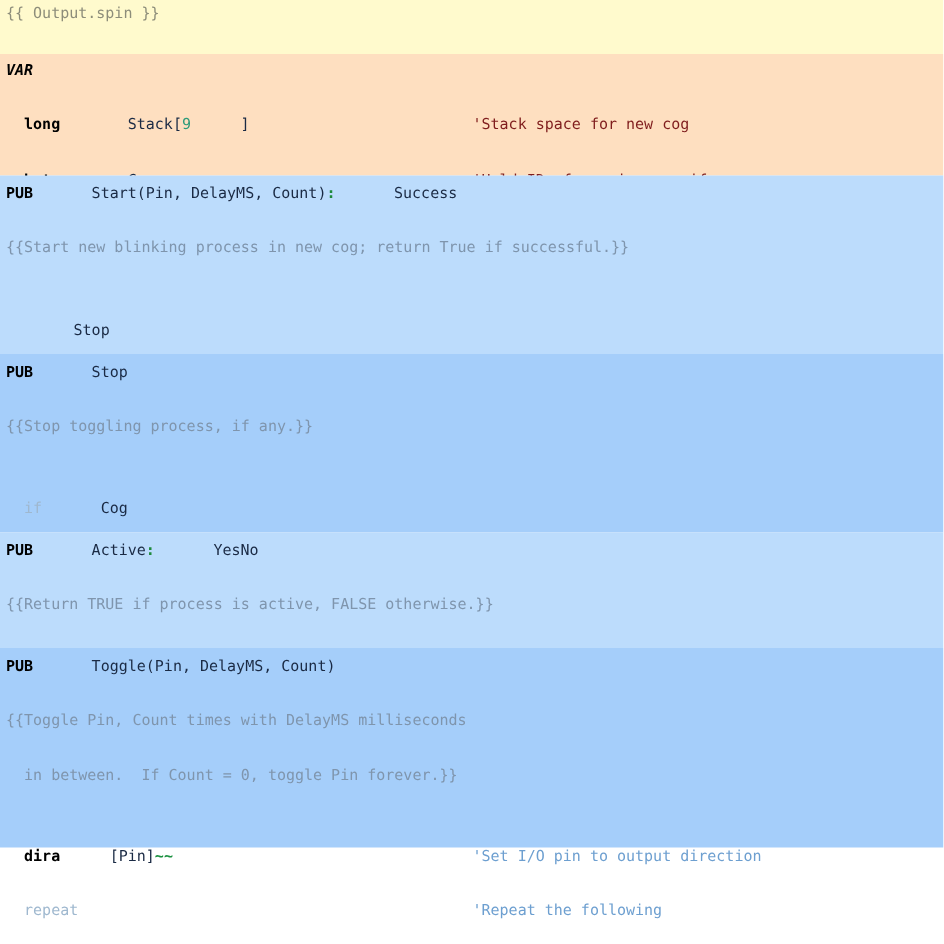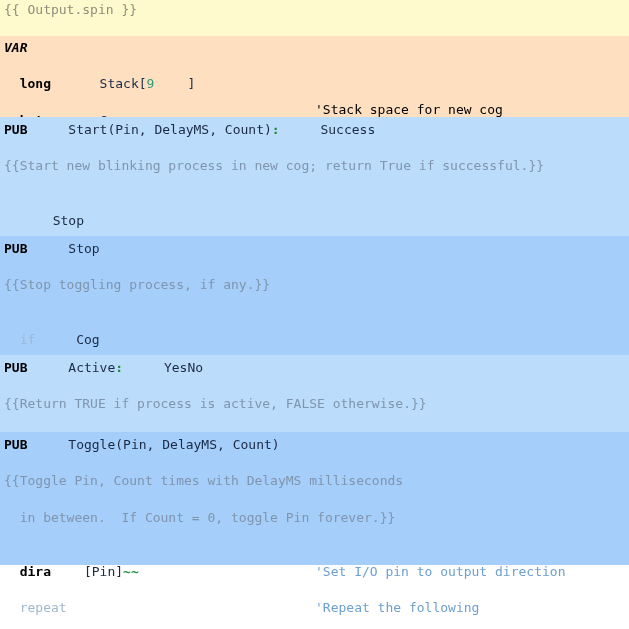--- a/index.html
+++ b/index.html
@@ -17,36 +17,36 @@
   .bg-var   {background:#fedfc0;}
   .bg-pub-a {background:#bcdcfc;text-align:right;}
   .bg-pub-b {background:#a5cefa;}
 
   .line{
     position:relative;
     height:18.3px;
     line-height:18.3px;
     white-space:pre;
     font-family:"DejaVu Sans Mono","Liberation Mono",monospace;
-    font-size:13px;
+    font-size:10px;
     letter-spacing:0px;
   }
   .line .code{position:absolute;left:4px;top:0;white-space:pre;}
   .line .cmt {position:absolute;left:315px;top:0;white-space:pre;}
 
   
   .kw       {color:#000000;font-weight:bold;}
   .kwblk    {color:#9fb8cf;}
   .num      {color:#2e9b7a;}
   .op       {color:#1b9140;font-weight:bold;}
   .opg      {color:#1e8a3c;font-weight:bold;}
   .at       {color:#1c8c34;font-weight:bold;}
   .doccmt   {color:#8d8d7a;}
   .doccmtb  {color:#7f95ad;}
-  .cmt-var  {color:#000000;margin-top:26px;}
+  .cmt-var  {color:#7f1d1d;}
   .cmt-pub  {color:#6d9fd0;}
   .plain    {color:#1a2a44;padding-left:33px;}
 
   
   .guide-l{
     position:absolute;
     width:9px;height:9px;
     border-left:2.5px solid #9bb6cf;
     border-bottom:2.5px solid #9bb6cf;
   }

